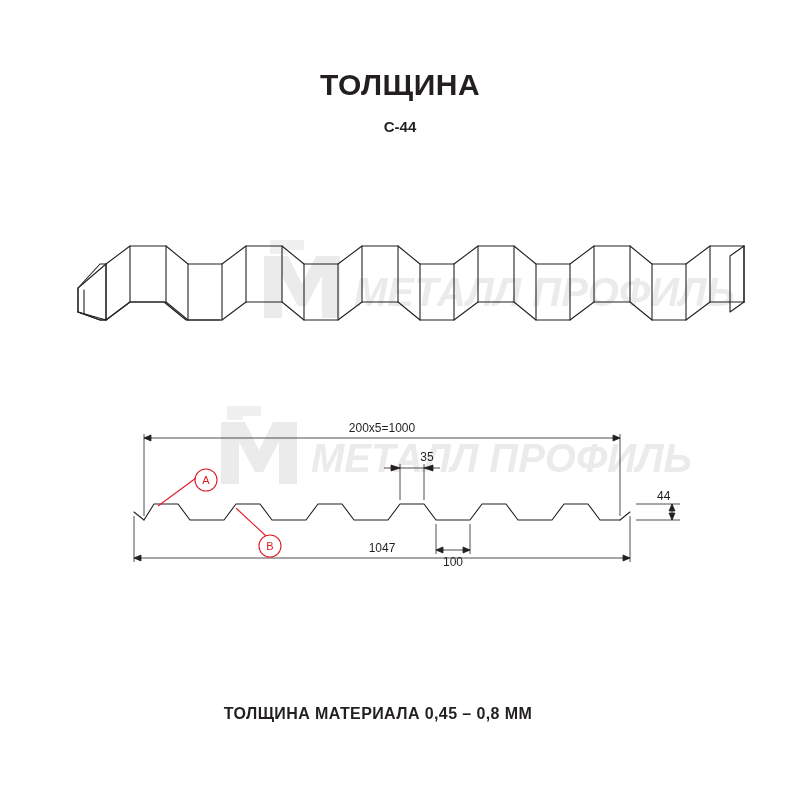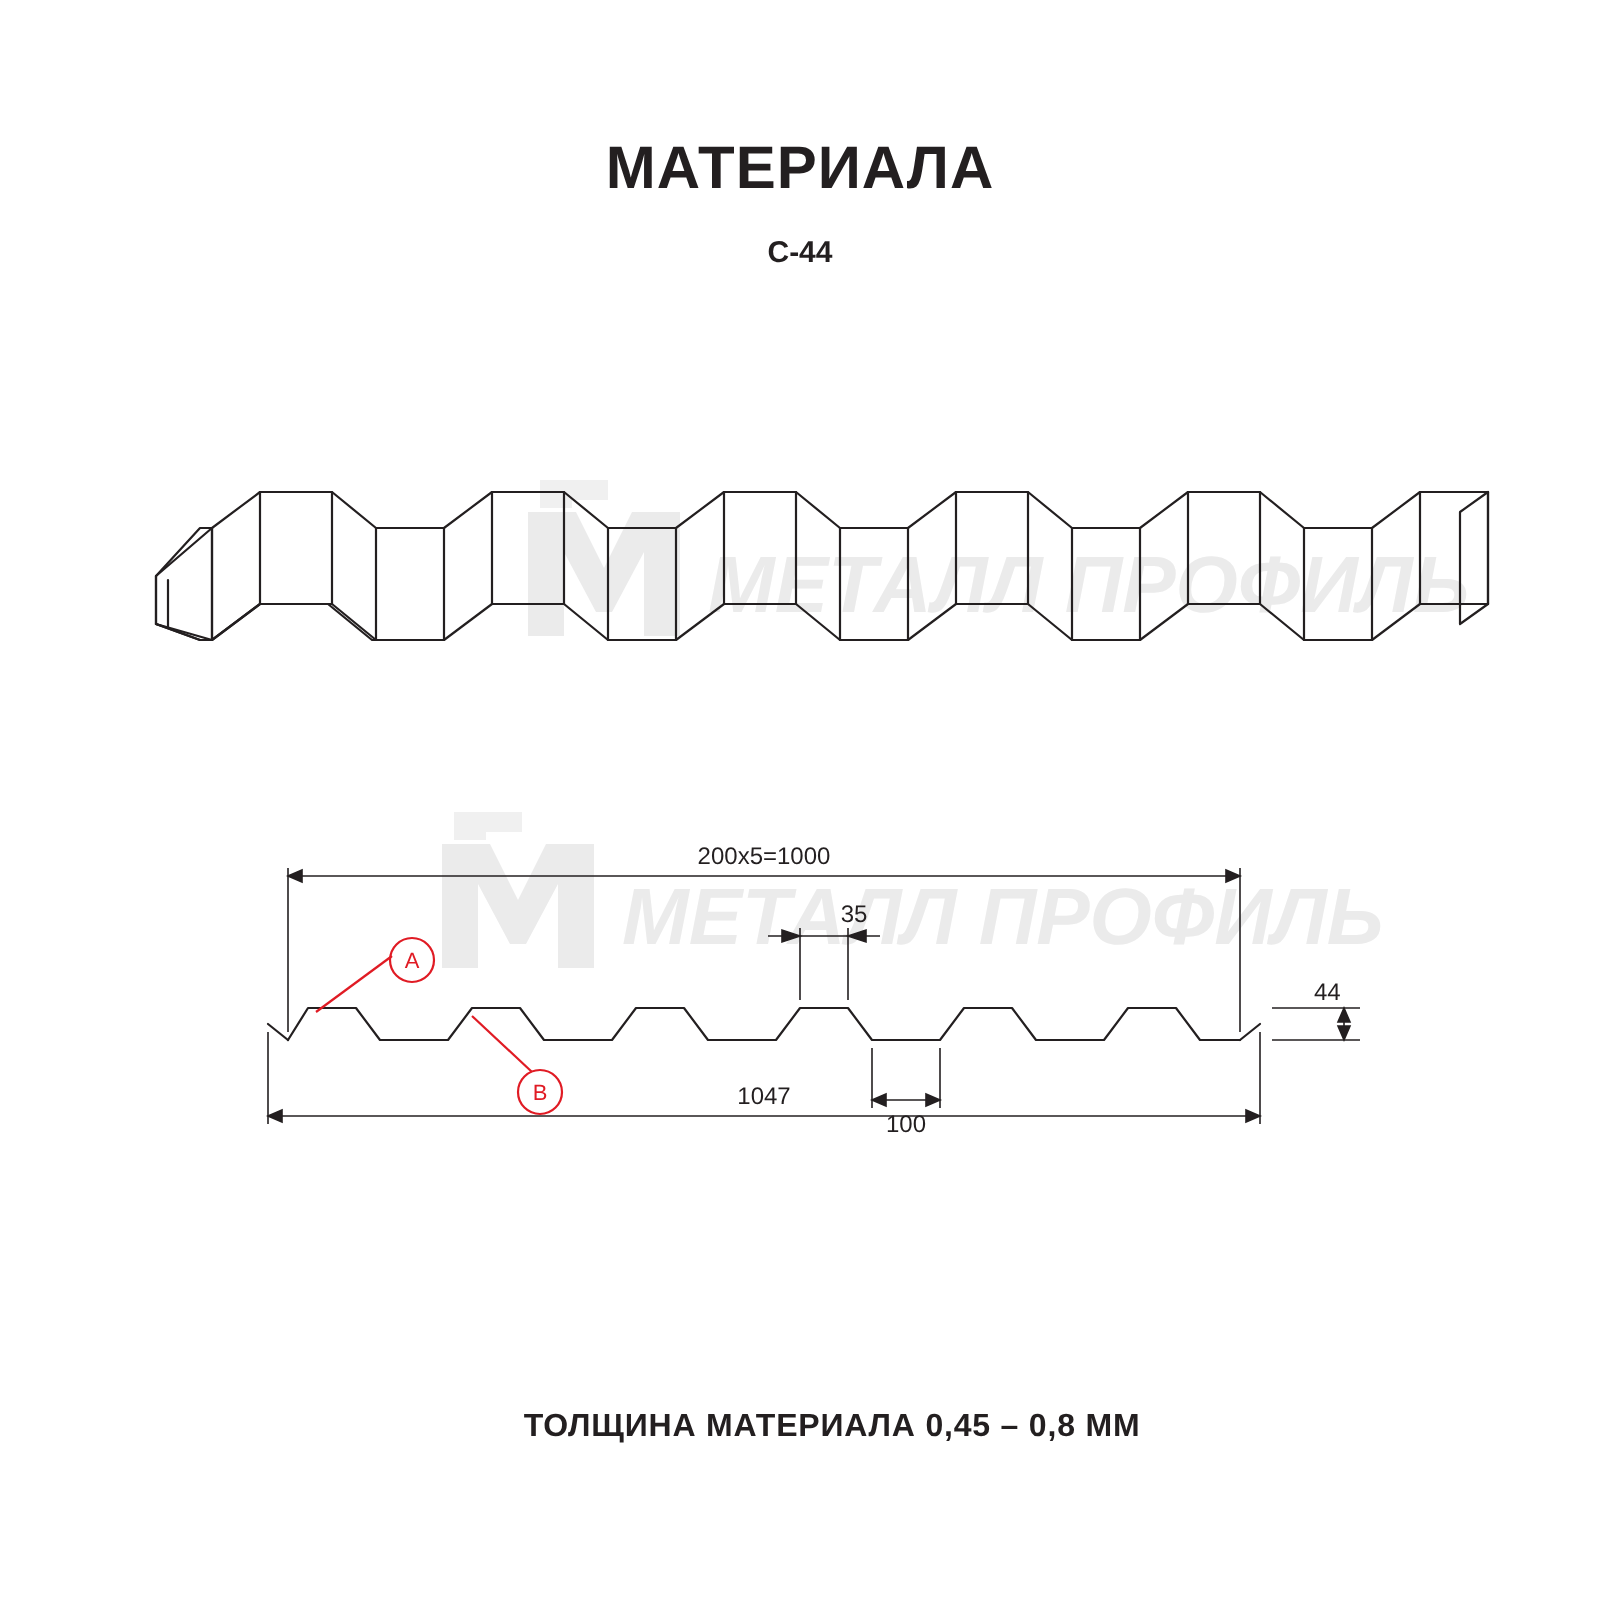--- a/index.html
+++ b/index.html
@@ -41,21 +41,20 @@
   }
   .footer {
     position: absolute;
     top: 705px;
     left: 0;
     width: 756px;
     text-align: center;
     font-size: 16px;
     font-weight: bold;
     letter-spacing: 0.4px;
-    padding-left: 38px;
   }
   .iso-wrap {
     position: absolute;
     top: 180px;
     left: 60px;
     width: 690px;
     height: 180px;
   }
   .section-wrap {
     position: absolute;
@@ -78,21 +77,21 @@
   .dim { fill: none; stroke: #231f20; stroke-width: 0.8; }
   .red { fill: none; stroke: #e01b24; stroke-width: 1.1; }
   .redtxt { fill: #e01b24; font-size: 11px; font-family: "Liberation Sans", sans-serif; }
   .dimtxt { fill: #231f20; font-size: 12px; font-family: "Liberation Sans", sans-serif; }
 </style>
 </head>
 <body>
 
 <div class="page">
 
-  <div class="title">МАТЕРИАЛА</div>
+  <div class="title">ТОЛЩИНА</div>
   <div class="subtitle">С-44</div>
 
   <div class="watermark wm1">
     <svg width="370" height="110" viewBox="0 0 370 110">
       <g fill="#ebebeb">
         <path d="M6 86 L6 24 L30 24 L44 52 L58 24 L82 24 L82 86 L64 86 L64 44 L48 74 L40 74 L24 44 L24 86 Z"></path>
         <path d="M12 8 L46 8 L46 18 L28 18 L28 22 L12 22 Z" opacity="0.75"></path>
       </g>
       <text x="96" y="74" font-family="Liberation Sans, sans-serif" font-size="40" font-weight="bold" font-style="italic" fill="#ebebeb">МЕТАЛЛ ПРОФИЛЬ</text>
     </svg>

